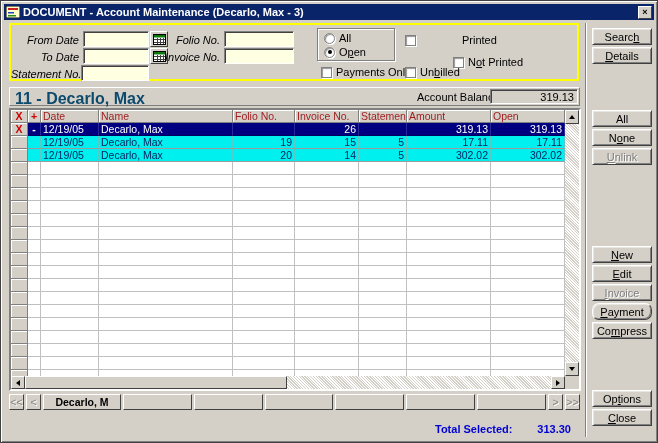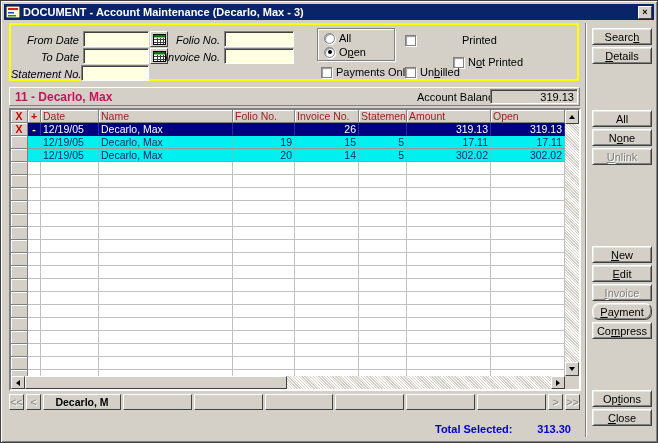--- a/index.html
+++ b/index.html
@@ -55,21 +55,21 @@
   .checkbox {
     width:11px; height:11px; background:#fff; border:1px solid #808080;
     box-shadow: inset 1px 1px 1px rgba(64,64,64,.55), 1px 1px 0 #fff; flex:0 0 auto;
   }
 
   
   .acct-bar {
     position:absolute; left:8px; top:86px; width:571px; height:19px; background:#d4d0c8;
     border:1px solid; border-color:#fff #808080 #808080 #fff;
   }
-  .acct-title { position:absolute; left:5px; top:2px; font-size:12px; font-weight:bold; color:#be185d; }
+  .acct-title { position:absolute; left:5px; top:2px; font-size:16px; font-weight:bold; color:#0c4a6e; }
   .acct-bal-label { position:absolute; left:407px; top:3px; }
   .acct-bal-field {
     position:absolute; right:1px; top:1px; width:88px; height:15px; background:#d4d0c8;
     border:1px solid; border-color:#808080 #fff #fff #808080; box-shadow: inset 1px 1px 0 #404040;
     text-align:right; padding:1px 3px; font-size:11px;
   }
 
   
   .table-wrap {
     position:absolute; left:8px; top:107px; width:572px; height:283px;

